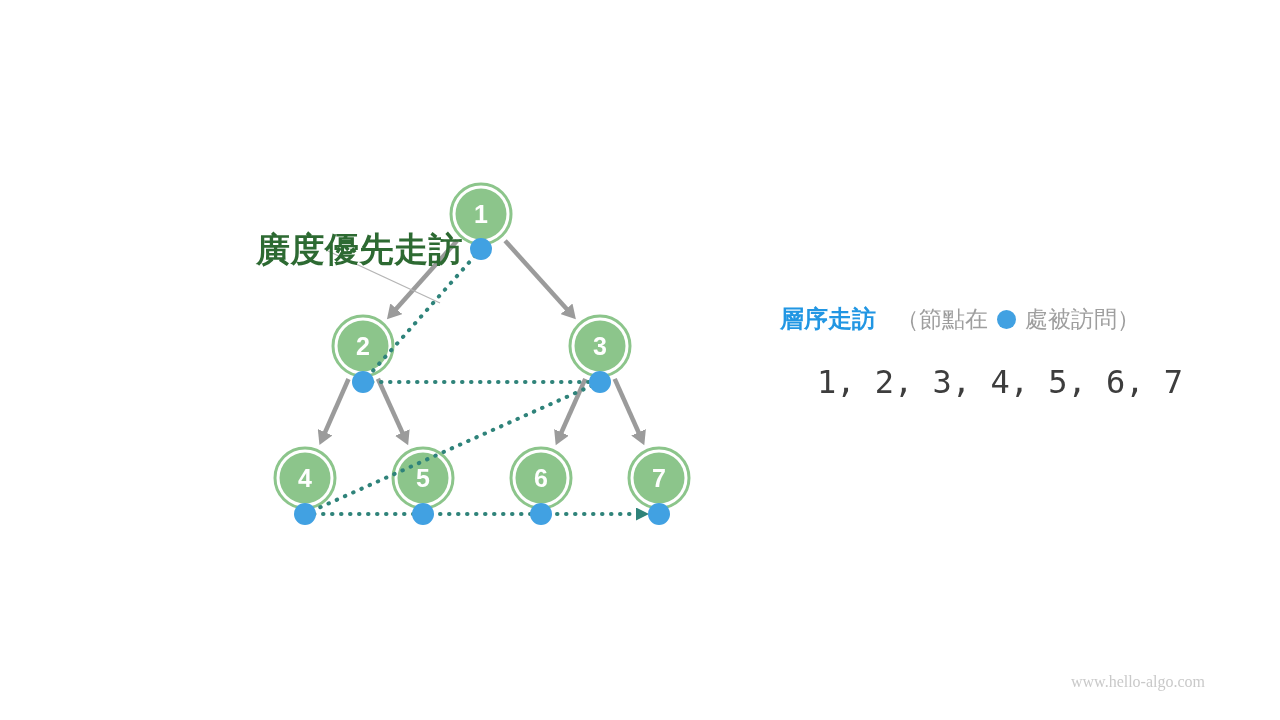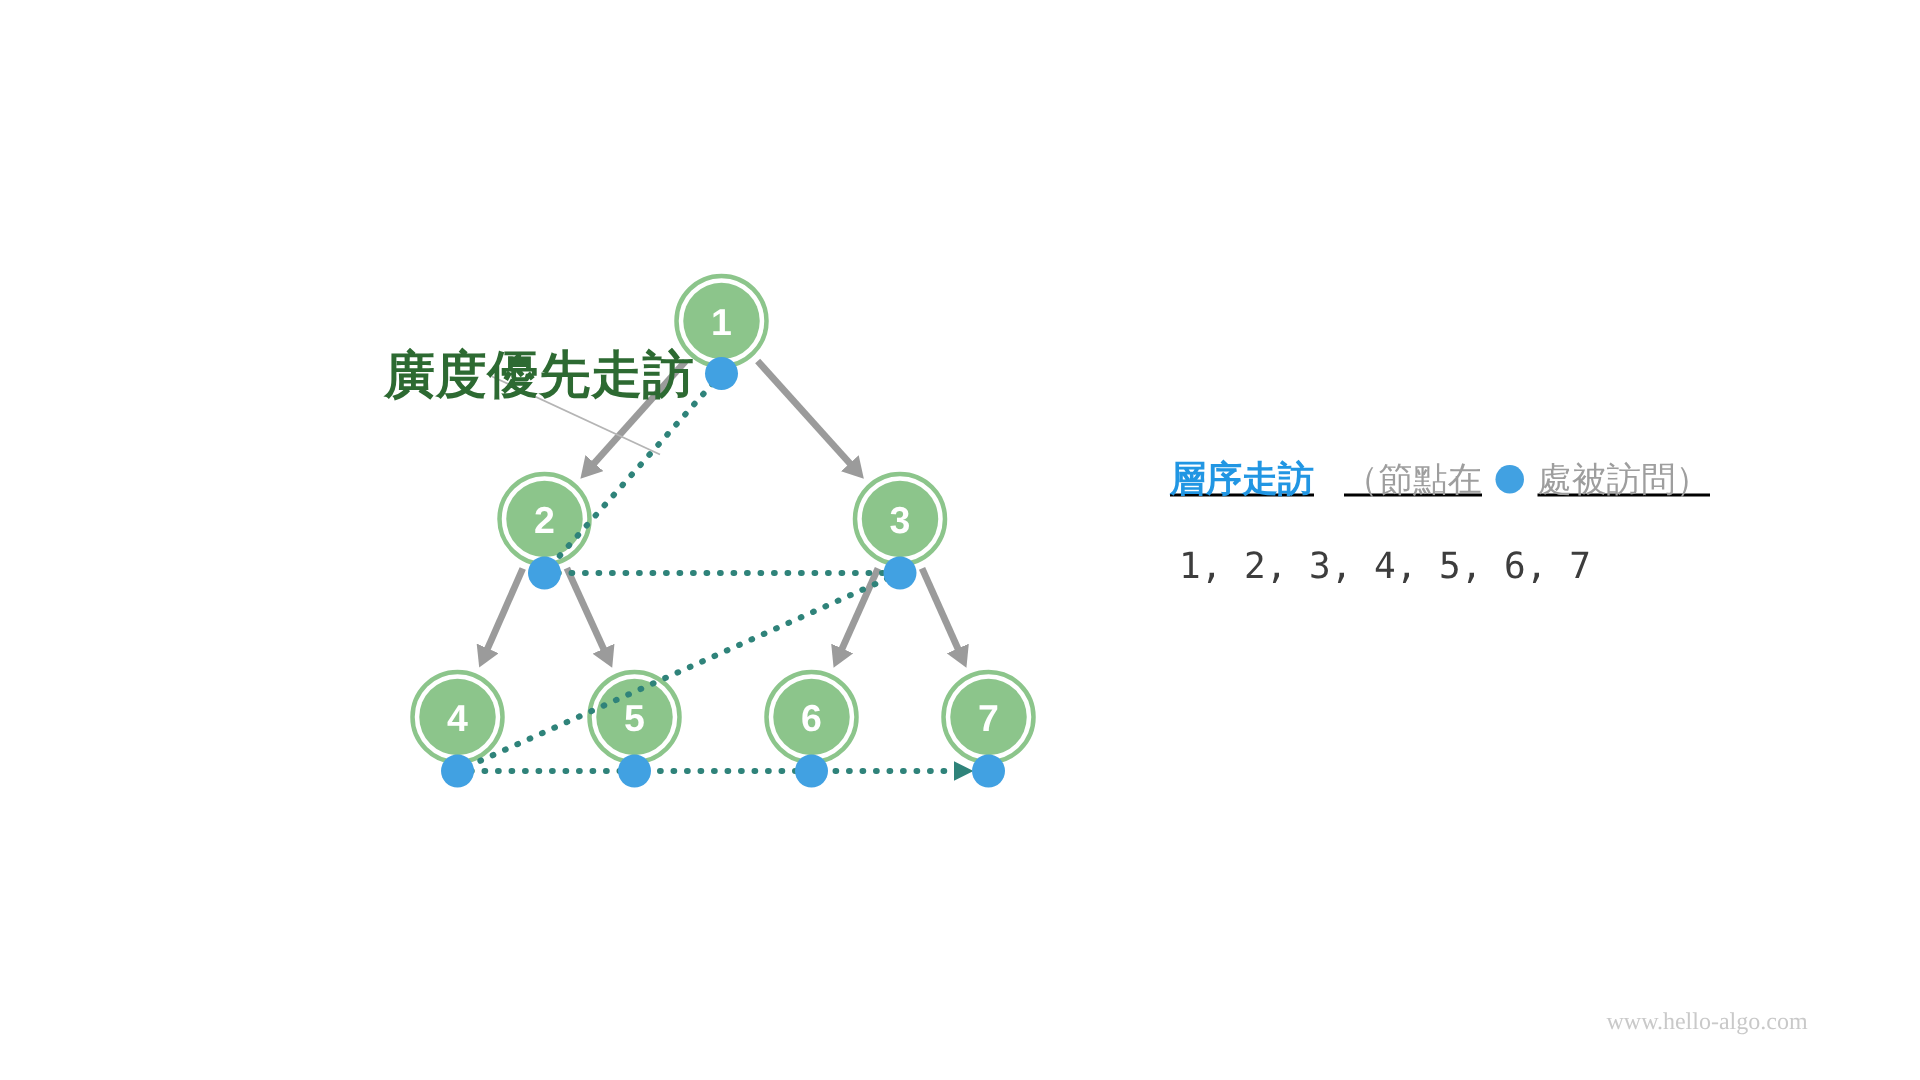--- a/index.html
+++ b/index.html
@@ -30,37 +30,37 @@
   .arrow-teal-head{fill:var(--path-teal,#2f837a);}
 
   
   .bfs-label{
     position:absolute;left:256px;top:216px;
     font-size:34px;font-weight:bold;letter-spacing:0.5px;
     color:var(--bfs-label-green,#2d6a32);white-space:nowrap;margin-top:11px;
   }
   .legend{
     position:absolute;left:780px;top:303px;
-    display:flex;align-items:center;gap:20px;white-space:nowrap;text-decoration:underline;
+    display:flex;align-items:center;gap:20px;white-space:nowrap;
   }
   .legend-title{
     color:var(--legend-blue,#2196e3);font-weight:bold;font-size:24px;
   }
   .legend-note{
     color:var(--note-gray,#9e9e9e);font-size:23px;
     display:flex;align-items:center;gap:9px;
   }
   .note-dot{
     width:19px;height:19px;border-radius:50%;
     background:var(--visit-dot-blue,#41a1e2);display:inline-block;
   }
   .sequence{
-    position:absolute;left:786px;top:363px;
+    position:absolute;left:817px;top:363px;
     font-family:"DejaVu Sans Mono","Liberation Mono",monospace;
-    font-size:24px;color:var(--sequence-gray,#3d3d3d);white-space:nowrap;
+    font-size:32px;color:var(--sequence-gray,#3d3d3d);white-space:nowrap;
   }
   .watermark{
     position:absolute;left:1071px;top:673px;
     font-family:Liberation Serif, serif;
     font-size:16px;color:var(--watermark-gray,#c9c9c9);white-space:nowrap;
   }
 </style>
 </head>
 <body>
 

